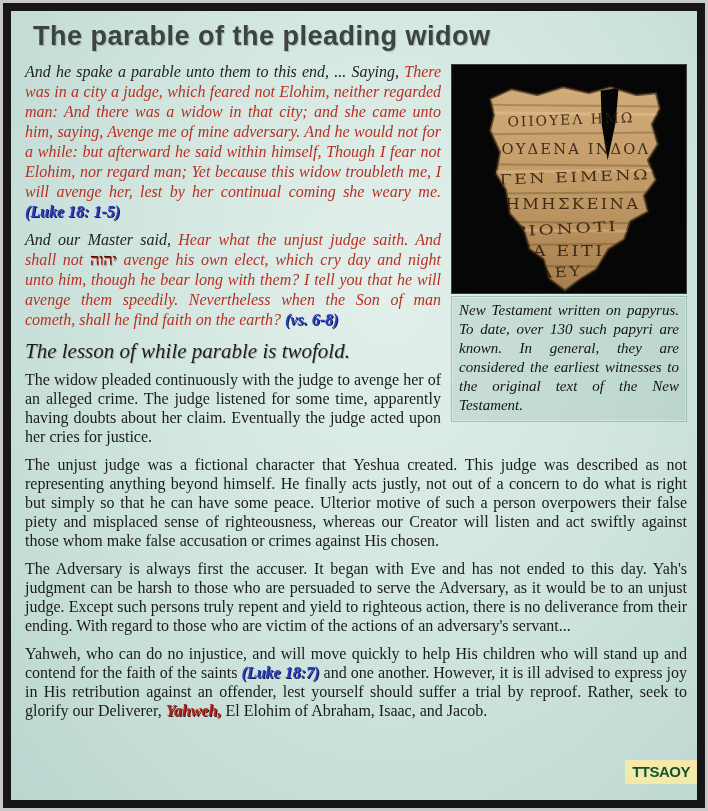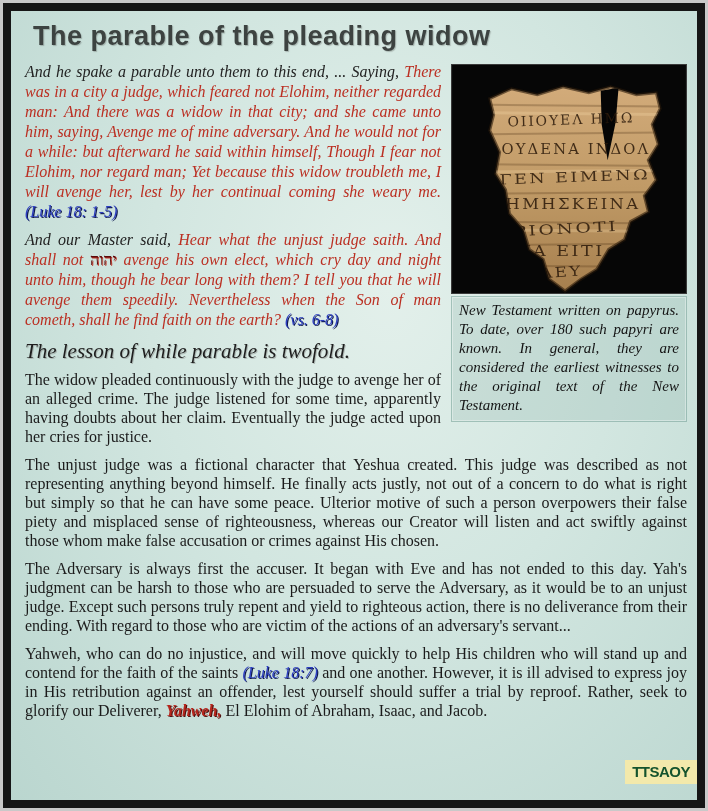--- a/index.html
+++ b/index.html
@@ -30,21 +30,21 @@
     border:1px solid rgba(130,170,160,0.55);
     box-shadow:inset 0 0 0 1px rgba(255,255,255,0.35);
     padding:4px 7px 6px 7px;
     font-style:italic;font-size:15px;line-height:19px;color:#141414;
     text-align:justify;
   }
   p{margin:0 0 8px 0;text-align:justify;}
   .quote{font-style:italic;font-size:16px;line-height:20px;color:#232323;}
   .quote .red{color:#bb2f22;font-style:italic;}
   .ref{
-    font-weight:normal;font-style:italic;color:#2d3fc0;
+    font-weight:bold;font-style:italic;color:#2d3fc0;
     text-shadow:1px 1px 0 #101a4e;
   }
   .yhwh{
     font-style:normal;font-weight:normal;color:#5c0a0a;
     text-shadow:1px 1px 0 #c0392b;
   }
   .lesson{
     font-style:italic;font-size:21px;line-height:26px;color:#1e1e1e;
     margin:6px 0 6px 0;text-align:left;
     text-shadow:1px 1px 0 rgba(140,145,142,0.55);
@@ -101,21 +101,21 @@
             <polygon points="150,26 168,23 165,58 157,96 151,60" fill="#050505"></polygon>
             <text x="56" y="60" textLength="128" lengthAdjust="spacingAndGlyphs" transform="rotate(-2 118 58)">ΟΙΙΟΥΕΛ ΗΜΩ</text>
             <text x="50" y="90" textLength="150" lengthAdjust="spacingAndGlyphs">ΟΥΔΕΝΑ ΙΝΔΟΛ</text>
             <text x="48" y="118" textLength="152" lengthAdjust="spacingAndGlyphs" transform="rotate(-2 118 116)">ΓΕΝ ΕΙΜΕΝΩ</text>
             <text x="54" y="145" textLength="136" lengthAdjust="spacingAndGlyphs">ΗΜΗΣΚΕΙΝΑ</text>
             <text x="62" y="170" textLength="106" lengthAdjust="spacingAndGlyphs" transform="rotate(-3 115 168)">ΡΙΟΝΟΤΙ</text>
             <text x="66" y="193" textLength="88" lengthAdjust="spacingAndGlyphs">ΚΑ ΕΙΤΙ</text>
             <text x="80" y="214" textLength="52" lengthAdjust="spacingAndGlyphs" transform="rotate(-4 106 212)">ΙΛΕΥ</text>
           </g>
         </svg>
-        <div class="caption">New Testament written on papyrus. To date, over 180 such papyri are known. In general, they are considered the earliest witnesses to the original text of the New Testament.</div>
+        <div class="caption">New Testament written on papyrus. To date, over 130 such papyri are known. In general, they are considered the earliest witnesses to the original text of the New Testament.</div>
       </div>
 
       <p class="quote"><span>And he spake a parable unto them to this end, ... Saying, </span><span class="red">There was in a city a judge, which feared not Elohim, neither regarded man: And there was a widow in that city; and she came unto him, saying, Avenge me of mine adversary. And he would not for a while: but afterward he said within himself, Though I fear not Elohim, nor regard man; Yet because this widow troubleth me, I will avenge her, lest by her continual coming she weary me. </span><span class="ref">(Luke 18: 1-5)</span></p>
 
       <p class="quote"><span>And our Master said, </span><span class="red">Hear what the unjust judge saith. And shall not </span><span class="yhwh">יהוה</span><span class="red"> avenge his own elect, which cry day and night unto him, though he bear long with them?  I tell you that he will avenge them speedily. Nevertheless when the Son of man cometh, shall he find faith on the earth? </span><span class="ref">(vs. 6-8)</span></p>
 
       <div class="lesson">The lesson of while parable is twofold.</div>
 
       <p class="body-par">The widow pleaded continuously with the judge to avenge her of an alleged crime. The judge listened for some time, apparently having doubts about her claim. Eventually the judge acted upon her cries for justice.</p>
 

